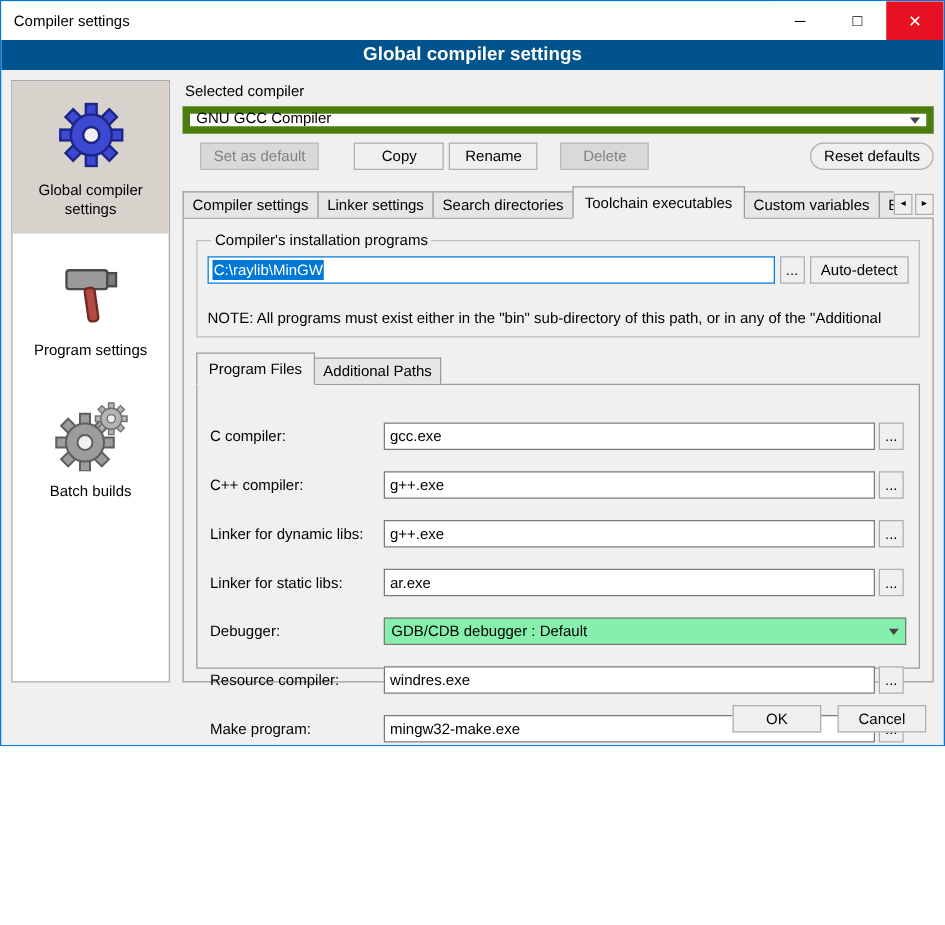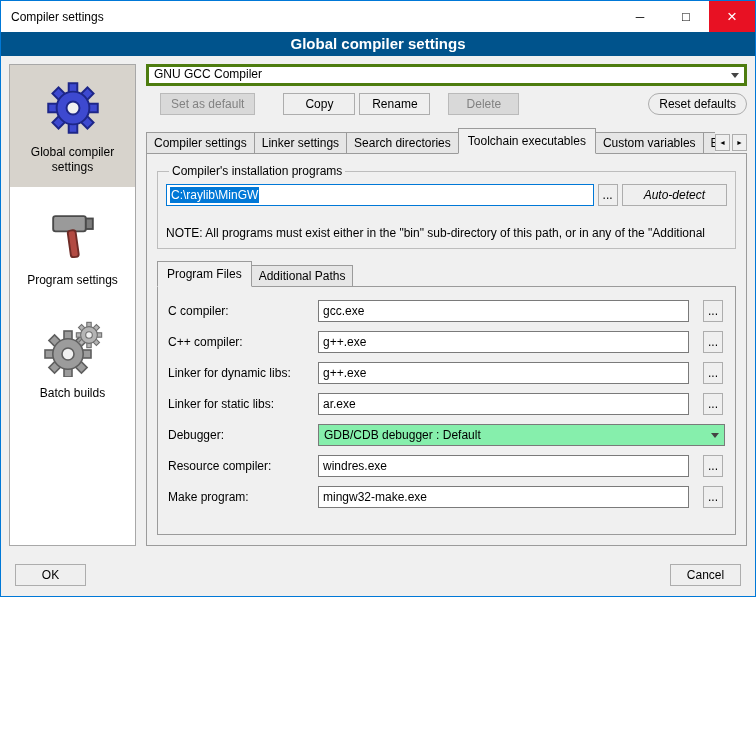--- a/index.html
+++ b/index.html
@@ -31,22 +31,22 @@
     display:flex;flex-direction:column;flex-shrink:0;}
   .side-item{display:flex;flex-direction:column;align-items:center;gap:8px;
     padding:14px 4px 12px;cursor:default;}
   .side-item.selected{background:#D7D3CC;}
   .side-item + .side-item{margin-top:6px;}
   .side-label{text-align:center;font-size:12px;line-height:1.25;}
   .side-icon{height:58px;display:flex;align-items:center;justify-content:center;}
   
   .main{flex:1;display:flex;flex-direction:column;min-width:0;}
   .sc-label{margin:2px 0 5px 2px;}
-  .combo{height:22px;border:3px solid #4d7c0f;background:#fff;display:flex;
-    align-items:flex-start;padding-left:5px;cursor:default;}
+  .combo{height:22px;border:6px solid #4d7c0f;background:#fff;display:flex;
+    align-items:flex-end;padding-left:5px;cursor:default;}
   .chev-wrap{margin-left:auto;width:19px;height:100%;display:flex;align-items:center;justify-content:center;}
   .chev{width:0;height:0;border-left:4px solid transparent;border-right:4px solid transparent;
     border-top:5px solid #444;}
   
   .btn{height:22px;padding:0 10px;background:#EFEFEF;border:1px solid #ADADAD;
     font-family:inherit;font-size:12px;color:#000;cursor:default;}
   .btn:disabled{background:#D9D9D9;color:#828282;border-color:#BABABA;margin-left:14px;}
   .btn-row{display:flex;gap:4px;margin-top:7px;align-items:center;}
   .btn-setdefault{margin-left:130px;min-width:86px;}
   .btn-copy{margin-left:24px;min-width:72px;}
@@ -66,33 +66,33 @@
   .tabpanel{flex:1;border:1px solid #9B9B9B;background:#F0F0F0;padding:10px;
     display:flex;flex-direction:column;min-height:0;}
   
   fieldset.group{border:1px solid #BDBDBD;padding:6px 8px 8px;margin:0 0 12px 0;}
   fieldset.group legend{font-size:12px;padding:0 3px;margin-left:3px;}
   .dir-row{display:flex;gap:4px;align-items:flex-start;}
   .fake-input{flex:1;height:22px;border:1px solid #0078D7;background:#fff;
     display:flex;align-items:center;padding-left:3px;cursor:text;}
   .fake-input .sel{background:#0078D7;color:#fff;padding:1px 1px;}
   .browse-btn{width:20px;min-width:20px;padding:0;}
-  .autodetect-btn{padding:0 21px;font-style:italic;}
+  .autodetect-btn{padding:0 8px;}
   .note{color:#000000;margin-top:20px;white-space:nowrap;overflow:hidden;}
   
   .subpanel{flex:1;border:1px solid #9B9B9B;background:#F0F0F0;padding:13px 10px;min-height:0;}
-  .frow{display:grid;grid-template-columns:136px 1fr 22px;column-gap:14px;
-    align-items:center;margin-bottom:9px;}
+  .frow{display:grid;grid-template-columns:136px 1fr 22px;column-gap:3px;
+    align-items:center;margin-bottom:9px;margin-top:17px;}
   .flabel{font-size:12px;}
   input.text{height:22px;border:1px solid #7A7A7A;background:#fff;padding:0 4px;
     font-family:inherit;font-size:12px;width:100%;}
   .field-combo{grid-column:2/4;height:22px;border:1px solid #7A7A7A;background:#86efac;
     display:flex;align-items:center;padding-left:5px;cursor:default;}
   
-  .footer{height:42px;display:flex;align-items:center;justify-content:space-between;
+  .footer{height:42px;display:flex;align-items:center;justify-content:flex-end;
     gap:13px;padding:0 14px;flex-shrink:0;}
   .footer .btn{min-width:71px;}
 </style>
 </head>
 <body>
 
 <svg width="0" height="0" style="position:absolute" aria-hidden="true">
   <defs>
     <g id="gearshape">
       <rect x="-2" y="-11.5" width="4" height="5"></rect>
@@ -149,20 +149,21 @@
             <use href="#gearshape" fill="#9C9C9C" stroke="#5E5E5E" stroke-width="0.8" transform="translate(-2.5,2.5)"></use>
             <use href="#gearshape" fill="#B4B4B4" stroke="#6E6E6E" stroke-width="1" transform="translate(8,-7) scale(0.55)"></use>
           </svg>
         </span>
         <span class="side-label">Batch builds</span>
       </div>
     </div>
 
     <div class="main">
 
+      <div class="sc-label">Selected compiler</div>
 
       <div class="combo">
         <span>GNU GCC Compiler</span>
         <span class="chev-wrap">
             <span class="chev"></span>
           </span>
       </div>
 
       <div class="btn-row">
         <button class="btn btn-setdefault" disabled="">Set as default</button>

